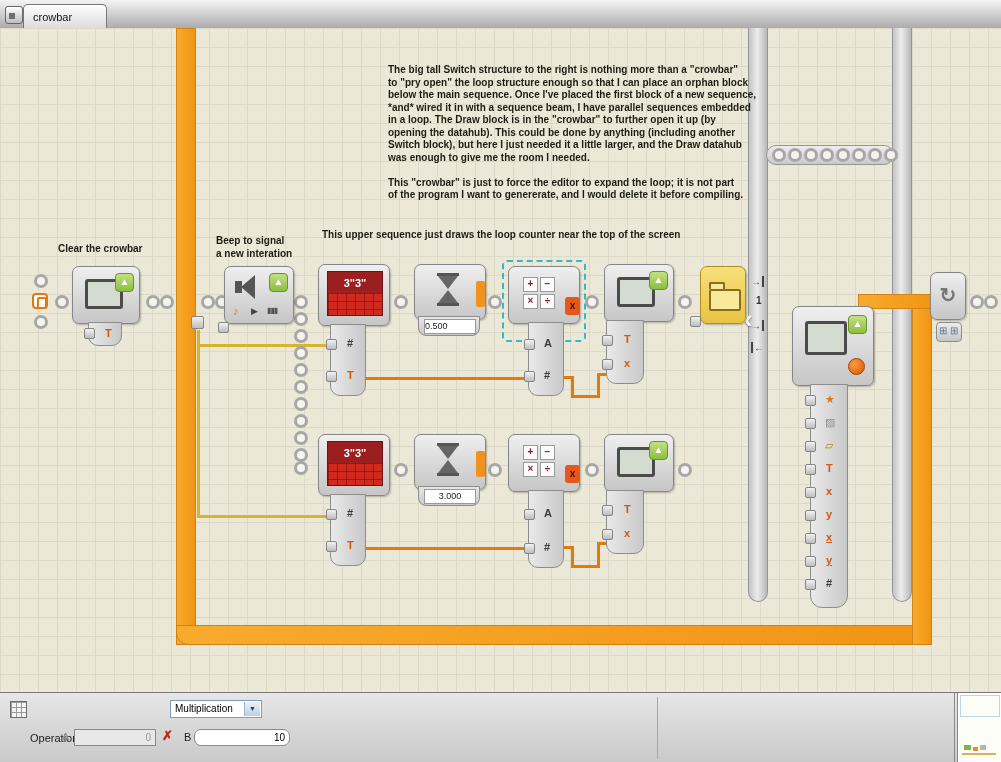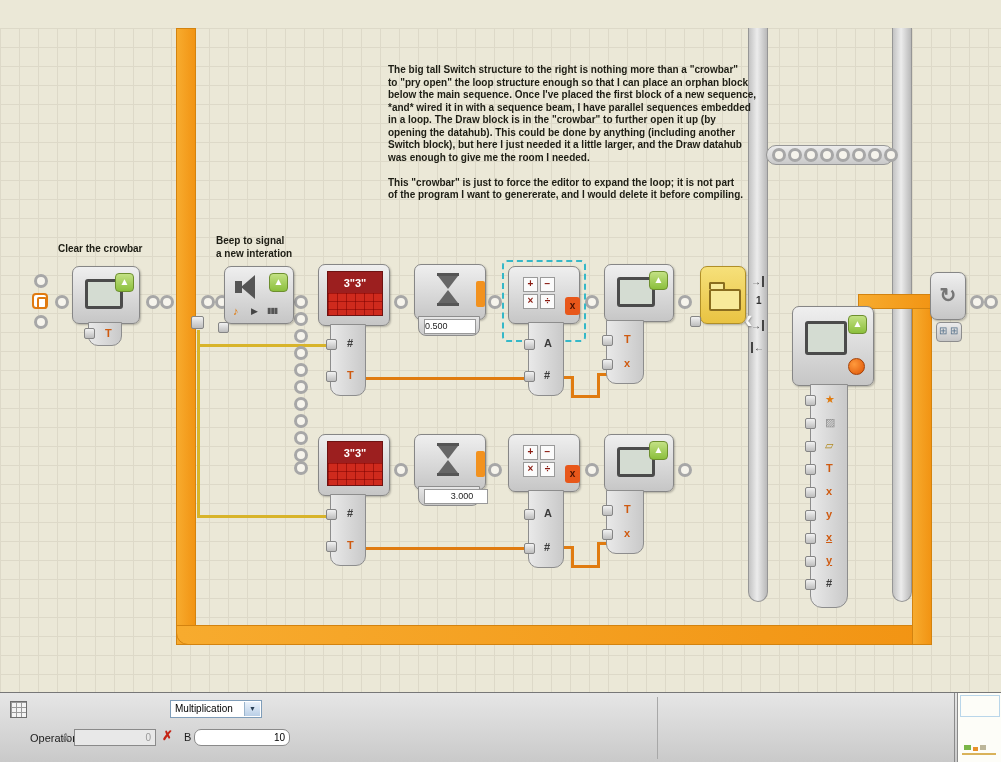--- a/index.html
+++ b/index.html
@@ -36,20 +36,26 @@
   #dropdown{position:absolute;left:170px;top:7px;width:92px;height:18px;background:#fff;border:1px solid #7f9db9;box-sizing:border-box;}
   #dropdown .txt{position:absolute;left:4px;top:2px;font-size:10px;color:#000;}
   #dropdown .btn{position:absolute;right:1px;top:1px;width:15px;height:14px;background:linear-gradient(#eaf2fb,#b9cfe6);border-left:1px solid #9ab4cc;font-size:7px;color:#2a3f55;text-align:center;line-height:14px;}
   #minimap{position:absolute;left:957px;top:0px;width:44px;height:70px;background:#fdfdf8;border-left:1px solid #8a8a8a;}
 </style>
 </head>
 <body>
 
 <div id="app">
 
+  <div id="tabbar" class="abs">
+    <div id="winicon" class="abs">
+        <i></i>
+      </div>
+    <div id="tab" class="abs"><span>crowbar</span></div>
+  </div>
 
   <div id="canvas" class="abs">
 
     <div class="abs orange" style="left:176px;top:0;width:20px;height:617px;"></div>
     <div class="abs orange" style="left:176px;top:597px;width:756px;height:20px;border-radius:0 0 12px 12px;"></div>
     <div class="abs orange" style="left:912px;top:276px;width:20px;height:341px;"></div>
 
     <div class="tallbeam" style="left:748px;"></div>
     <div class="tallbeam" style="left:892px;"></div>
     <div class="abs" style="left:766px;top:117px;width:128px;height:20px;background:linear-gradient(#ececec,#c9c9c9);border:1px solid #969696;border-radius:10px;box-sizing:border-box;"></div>
@@ -201,21 +207,21 @@
       <span class="plugicon abs" style="left:16px;top:44px;">T</span>
     </div>
     <div class="blk" style="left:414px;top:406px;width:70px;height:54px;">
       <div class="abs" style="left:22px;top:8px;width:22px;height:3px;background:#555;"></div>
       <div class="abs" style="left:23px;top:11px;width:0;height:0;border-left:10px solid transparent;border-right:10px solid transparent;border-top:13px solid #666;"></div>
       <div class="abs" style="left:23px;top:25px;width:0;height:0;border-left:10px solid transparent;border-right:10px solid transparent;border-bottom:13px solid #666;"></div>
       <div class="abs" style="left:22px;top:38px;width:22px;height:3px;background:#555;"></div>
       <div class="abs" style="right:0;top:16px;width:9px;height:26px;background:#f2921e;border-radius:2px;"></div>
     </div>
     <div class="abs" style="left:418px;top:458px;width:62px;height:20px;background:linear-gradient(#e6e6e6,#c9c9c9);border:1px solid #8d8d8d;border-radius:0 0 8px 8px;box-sizing:border-box;">
-      <div class="abs" style="left:5px;top:2px;width:50px;height:13px;background:#fff;border:1px solid #999;font-size:9px;text-align:center;line-height:13px;color:#222;padding-left:12px;">3.000</div>
+      <div class="abs" style="left:5px;top:2px;width:50px;height:13px;background:#fff;border:1px solid #999;font-size:9px;text-align:center;line-height:13px;color:#222;">3.000</div>
     </div>
     <div class="blk" style="left:508px;top:406px;width:70px;height:56px;">
       <div class="mathcell" style="left:14px;top:10px;">+</div>
       <div class="mathcell" style="left:31px;top:10px;">−</div>
       <div class="mathcell" style="left:14px;top:27px;">×</div>
       <div class="mathcell" style="left:31px;top:27px;">÷</div>
       <div class="abs" style="right:-1px;bottom:8px;width:15px;height:18px;background:#e8571a;border-radius:3px;color:#4a1200;font-size:10px;font-weight:bold;text-align:center;line-height:18px;">x</div>
     </div>
     <div class="hub" style="left:528px;top:462px;width:36px;height:78px;">
       <div class="term" style="left:-5px;top:18px;"></div>
@@ -270,20 +276,21 @@
       <div class="abs" style="left:0;top:0;width:100%;height:100%;font-size:20px;font-weight:bold;color:#767676;text-align:center;line-height:44px;">↻</div>
     </div>
     <div class="abs" style="left:936px;top:294px;width:26px;height:20px;background:linear-gradient(#ececec,#c6c6c6);border:1px solid #8d8d8d;border-radius:4px;box-sizing:border-box;">
       <span class="abs" style="left:2px;top:2px;font-size:10px;color:#56718a;">⊞</span>
       <span class="abs" style="left:13px;top:2px;font-size:10px;color:#56718a;">⊞</span>
     </div>
 
     <div class="note" style="left:58px;top:215px;">Clear the crowbar</div>
     <div class="note" style="left:216px;top:207px;">Beep to signal
 a new interation</div>
+    <div class="note" style="left:322px;top:201px;">This upper sequence just draws the loop counter near the top of the screen</div>
     <div class="note" style="left:388px;top:36px;width:430px;">The big tall Switch structure to the right is nothing more than a "crowbar"
 to "pry open" the loop structure enough so that I can place an orphan block
 below the main sequence. Once I've placed the first block of a new sequence,
 *and* wired it in with a sequence beam, I have parallel sequences embedded
 in a loop. The Draw block is in the "crowbar" to further open it up (by
 opening the datahub). This could be done by anything (including another
 Switch block), but here I just needed it a little larger, and the Draw datahub
 was enough to give me the room I needed.
 
 This "crowbar" is just to force the editor to expand the loop; it is not part

